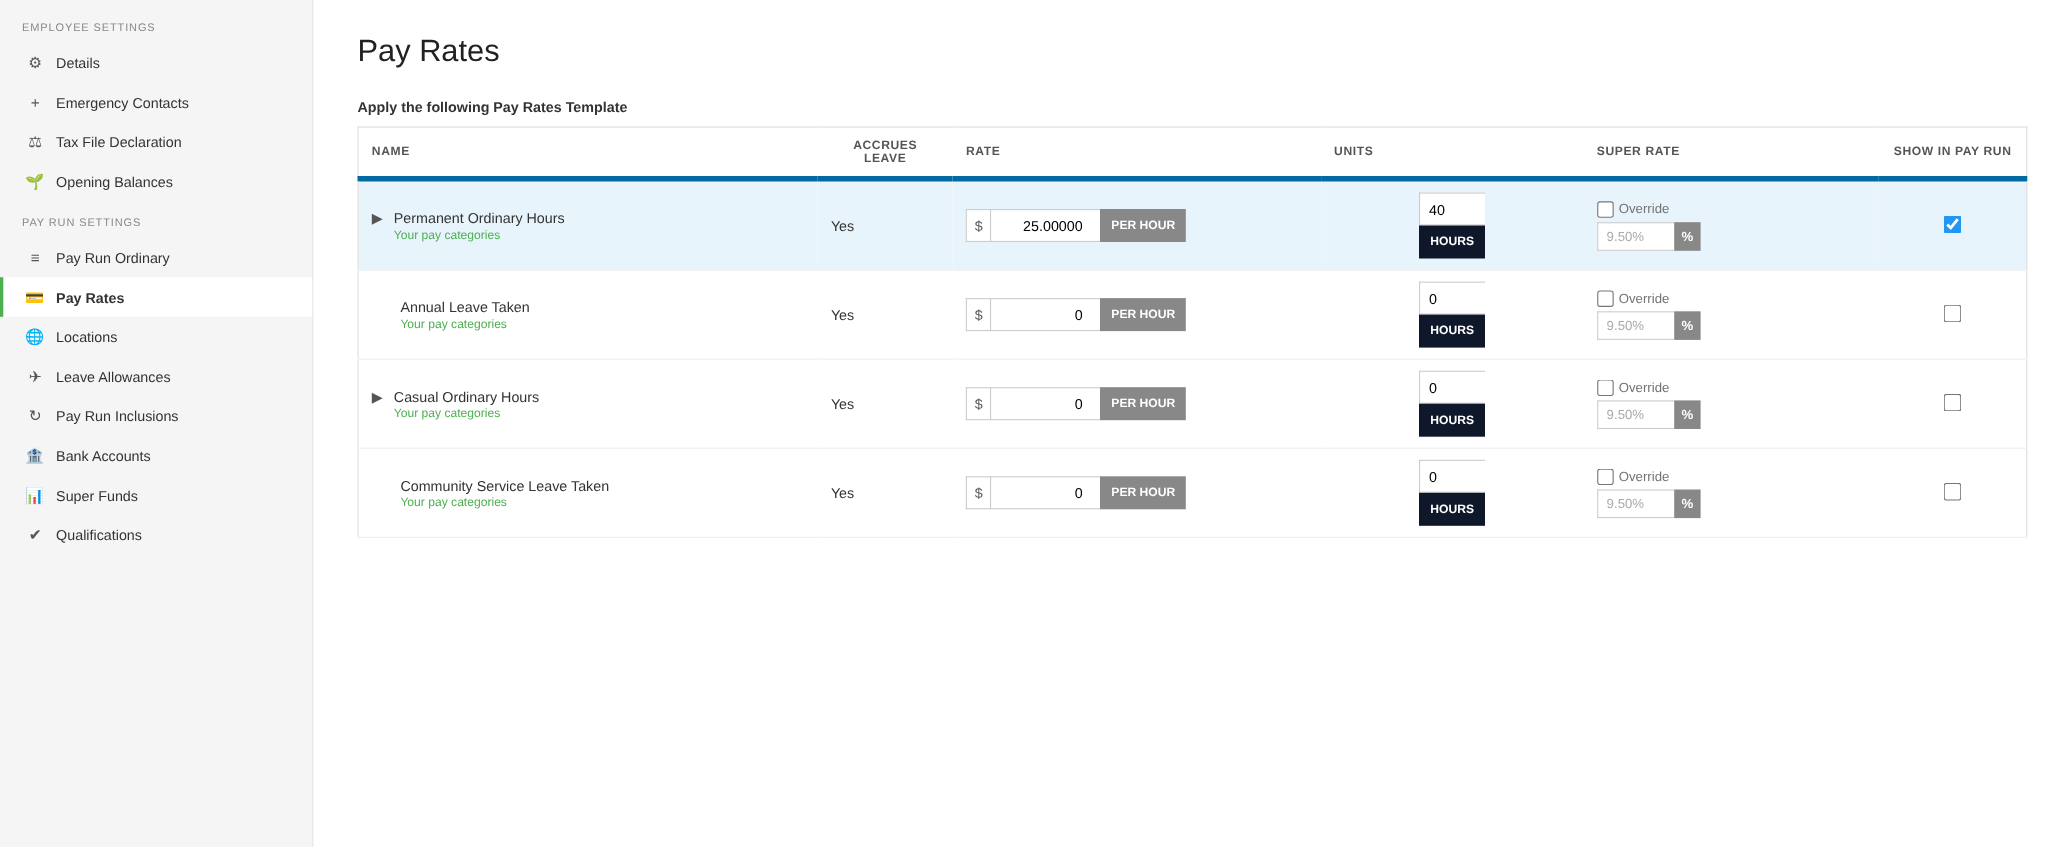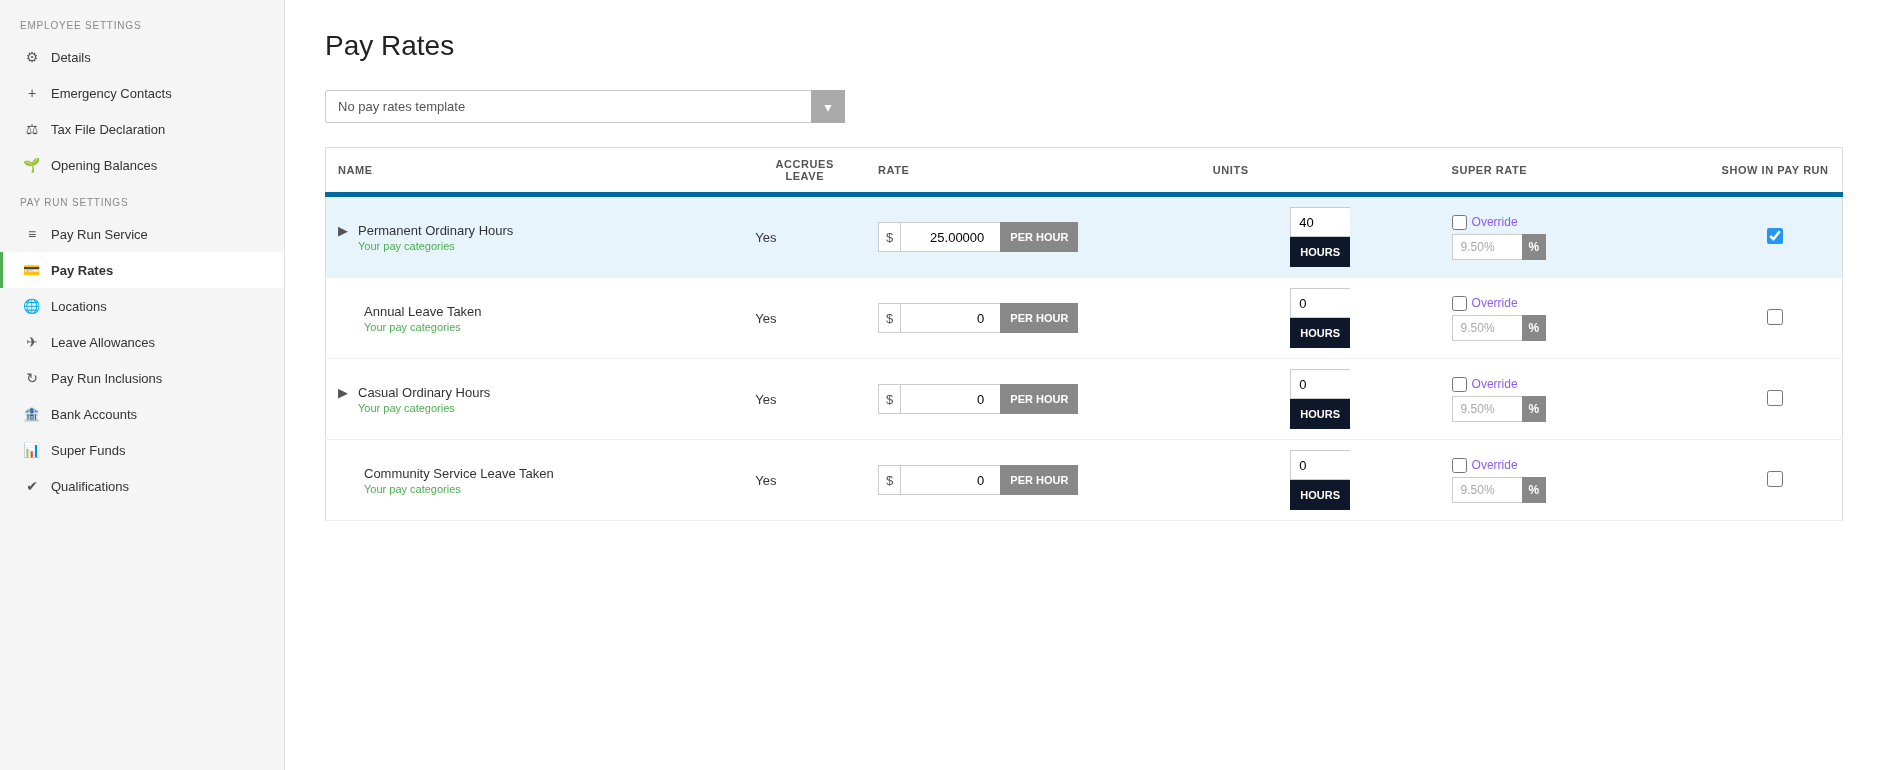--- a/index.html
+++ b/index.html
@@ -185,21 +185,21 @@
       padding: 0 10px;
       font-size: 11px;
       font-weight: 600;
       height: 30px;
       cursor: pointer;
     }
 
     .super-cell { display: flex; flex-direction: column; gap: 4px; }
     .override-row { display: flex; align-items: center; gap: 5px; }
     .override-cb { width: 15px; height: 15px; cursor: pointer; }
-    .override-label { font-size: 12px; color: #8b5cf6; }
+    .override-label { font-size: 12px; color: #737373; }
     .super-rate-row { display: flex; gap: 0; }
     .super-rate-input {
       border: 1px solid #ccc;
       border-right: none;
       padding: 4px 8px;
       font-size: 12px;
       width: 70px;
       height: 26px;
       color: #aaa;
       outline: none;
@@ -250,21 +250,21 @@
         <span>Opening Balances</span>
       </div>
     </div>
 
   <div class="sidebar-section-divider"></div>
   <div class="sidebar-section-label">PAY RUN SETTINGS</div>
 
   <div id="sidebar-items-payrun">
       <div class="sidebar-item">
         <span class="icon">≡</span>
-        <span>Pay Run Service</span>
+        <span>Pay Run Ordinary</span>
       </div>
       <div class="sidebar-item active">
         <span class="icon">💳</span>
         <span>Pay Rates</span>
       </div>
       <div class="sidebar-item">
         <span class="icon">🌐</span>
         <span>Locations</span>
       </div>
       <div class="sidebar-item">
@@ -286,27 +286,22 @@
       <div class="sidebar-item">
         <span class="icon">✔</span>
         <span>Qualifications</span>
       </div>
     </div>
 </aside>
 
 <main class="main">
   <h1 class="page-title">Pay Rates</h1>
 
-
-  <div class="template-select-wrapper">
-    <select class="template-select">
-      <option>No pay rates template</option>
-    </select>
-    <div class="template-select-arrow"></div>
-  </div>
+  <div class="section-label">Apply the following Pay Rates Template</div>
+
 
   <table class="pay-rates-table">
     <thead>
       <tr>
         <th class="col-name">NAME</th>
         <th class="col-accrue center">
           <span>ACCRUES LEAVE</span>
         </th>
         <th class="col-rate">RATE</th>
         <th class="col-units">UNITS</th>

